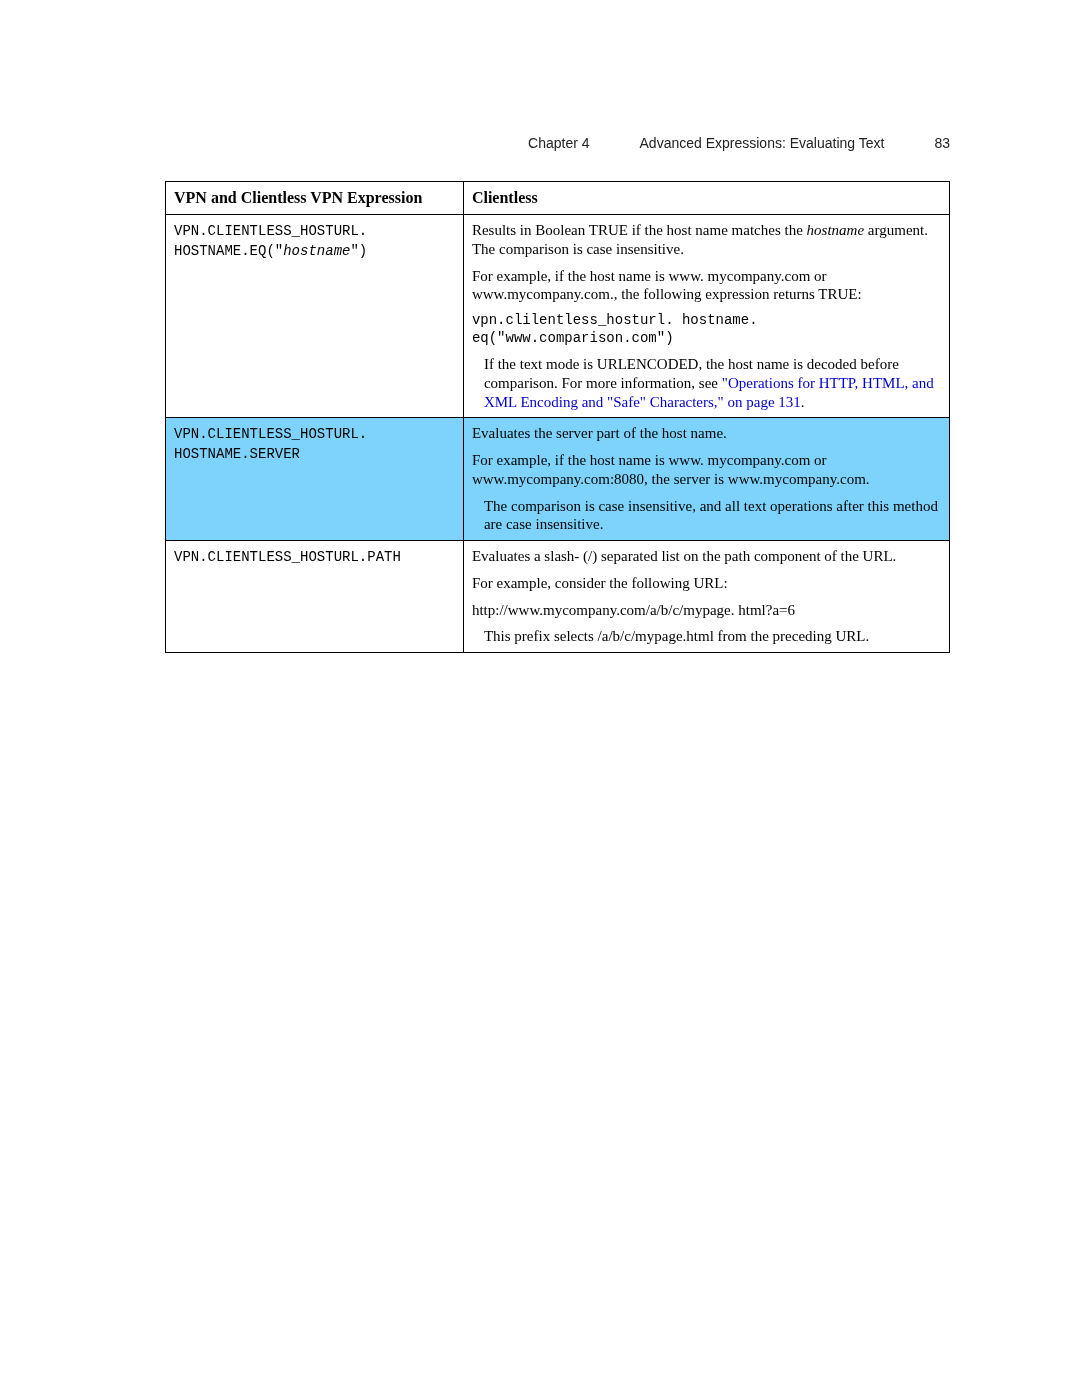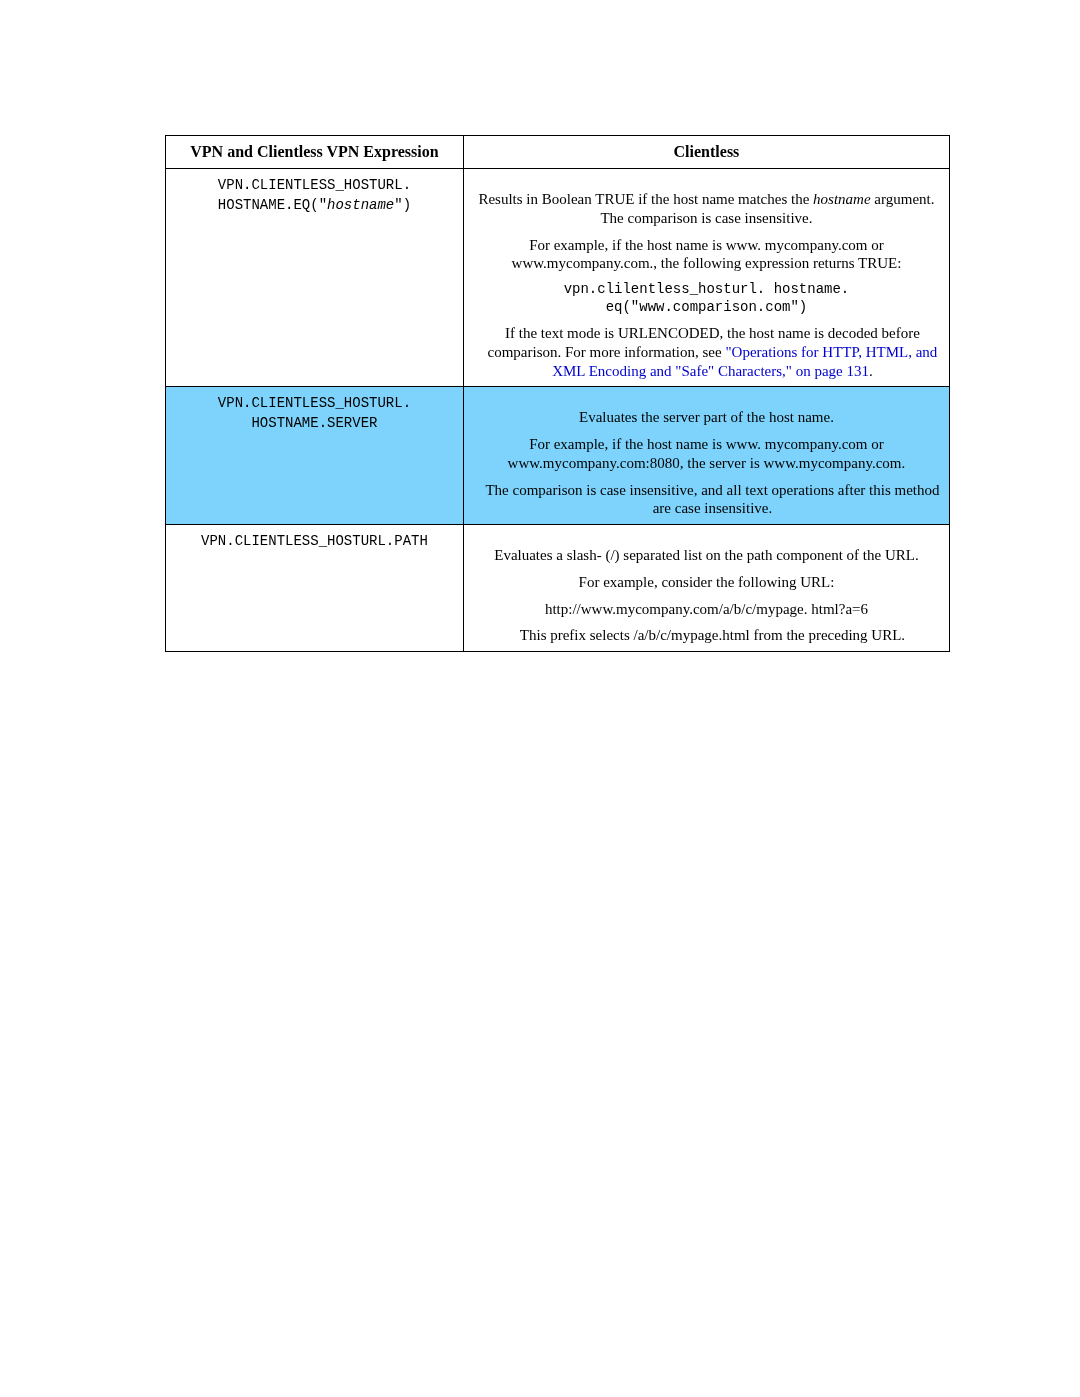--- a/index.html
+++ b/index.html
@@ -41,51 +41,56 @@
     border-collapse: collapse;
     width: 100%;
     table-layout: fixed;
   }
   th, td {
     border: 1px solid #000;
     padding: 6px 8px;
     vertical-align: top;
     font-size: 15px;
     line-height: 1.25;
-    text-align: center;
+    text-align: left;
   }
   th {
     font-family: "Times New Roman", Times, serif;
     font-weight: bold;
     font-size: 16px;
   }
   col.c1 { width: 38%; }
   col.c2 { width: 62%; }
   .code {
     font-family: "Courier New", Courier, monospace;
     font-size: 14px;
     margin-top: 43px;
   }
   .code-arg {
     font-style: italic;
   }
   .para { margin: 8px 0; }
-  .para:first-child { margin-top: 15px; }
+  .para:first-child { margin-top: 0; }
   .para:last-child { margin-bottom: 0; margin-left: 12px; }
   .highlight {
     background: #7dd3fc;
   }
   .link {
     color: #0000cc;
   }
 </style>
 </head>
 <body>
 <div class="page">
 
+<div class="header">
+  <span class="chapter">Chapter 4</span>
+  <span>Advanced Expressions: Evaluating Text</span>
+  <span class="pagenum">83</span>
+</div>
 
 
 <table>
   <colgroup>
         <col class="c1">
         <col class="c2">
       </colgroup>
   <thead>
     <tr>
       <th>VPN and Clientless VPN Expression</th>

